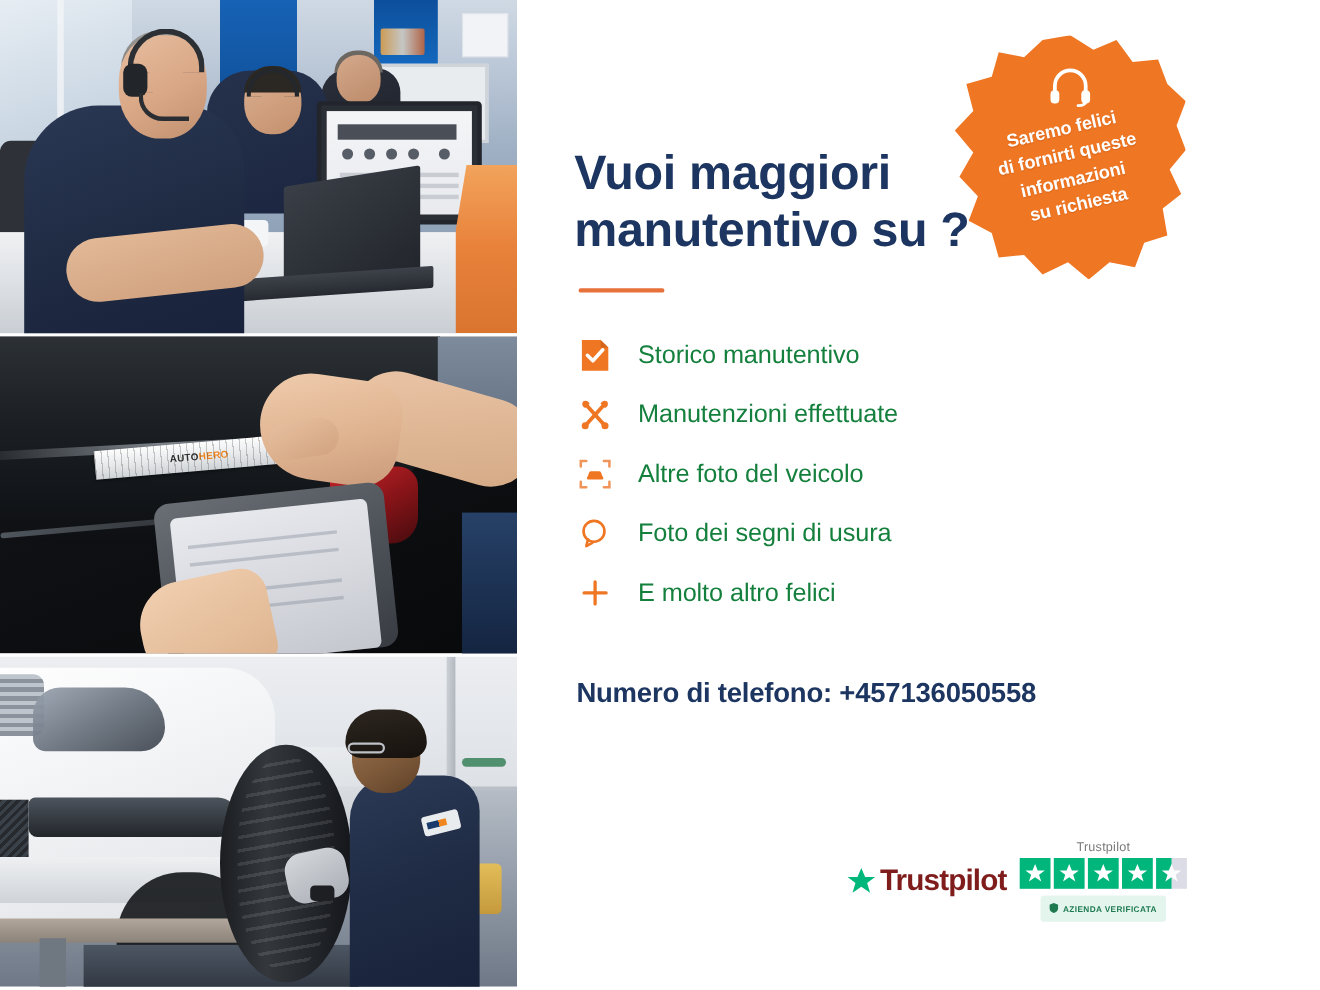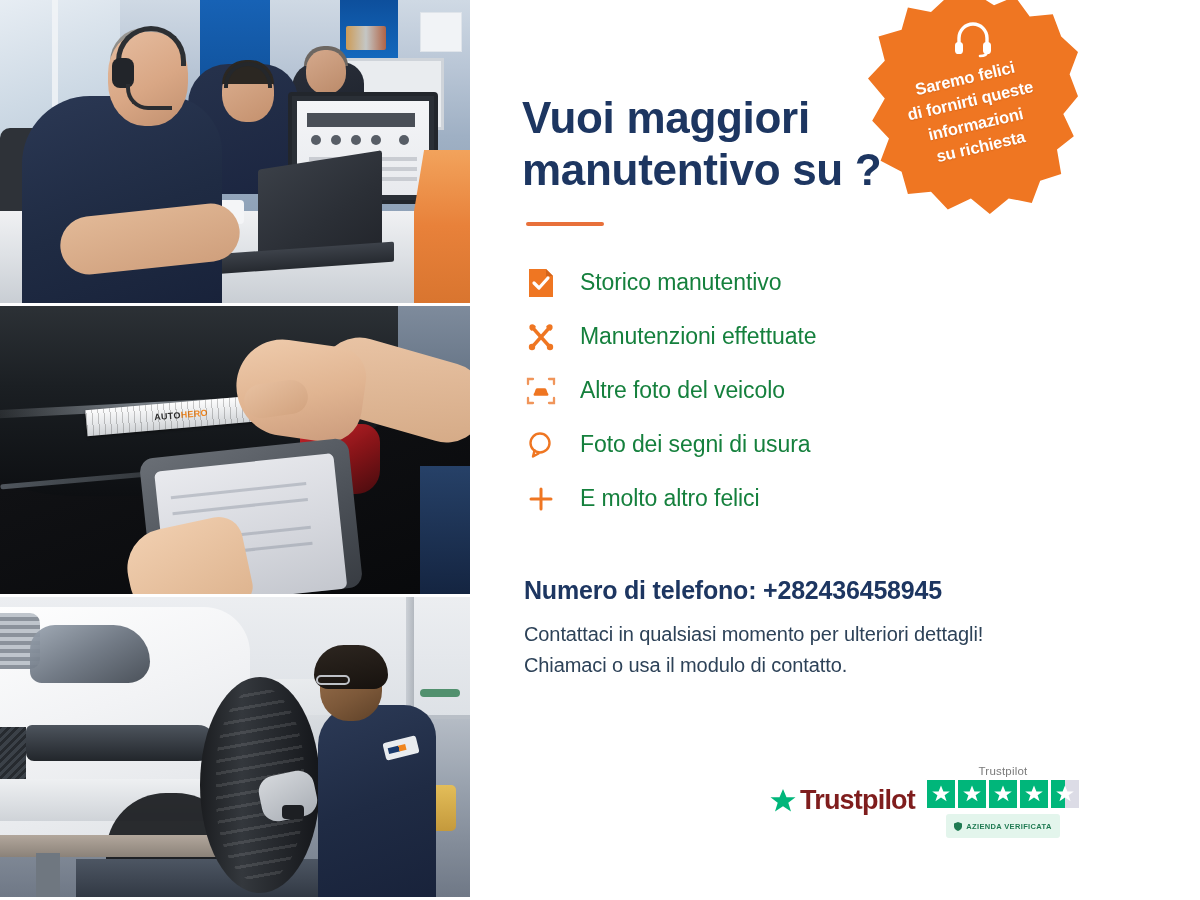--- a/index.html
+++ b/index.html
@@ -401,20 +401,21 @@
     position: absolute; right: 56px; top: 0; width: 8px; height: 300px;
     background: linear-gradient(90deg,#b8bec6,#8e959e); opacity:.6;
   }
 
   
   .content {
     flex: 1;
     position: relative;
     padding: 92px 0 0 52px;
     background: #ffffff;
+    margin-top: 40px;
   }
 
   .headline {
     color: #1d3661;
     font-size: 44px;
     font-weight: bold;
     line-height: 1.18;
     letter-spacing: -0.3px;
     max-width: 420px;
   }
@@ -758,25 +759,21 @@
               <path d="M14 4 V24"></path>
               <path d="M4 14 H24"></path>
             </g>
           </svg>
         </span>
         <span class="feature-label">E molto altro felici</span>
       </li>
     </ul>
 
     <div class="phone-block">
-      <div class="phone-line">Numero di telefono: +282436458945</div>
-      <div class="contact-text">
-        <div>Contattaci in qualsiasi momento per ulteriori dettagli!</div>
-        <div>Chiamaci o usa il modulo di contatto.</div>
-      </div>
+      <div class="phone-line">Numero di telefono: +457136050558</div>
     </div>
 
     <div class="badge">
       <div class="badge-blob"></div>
       <span class="badge-headset">
         <svg width="42" height="40" viewBox="0 0 42 40">
           <path d="M7 26 V20 a14 14 0 0 1 28 0 V26" stroke="#ffffff" stroke-width="3.4" fill="none" stroke-linecap="round"></path>
           <rect x="3" y="24" width="8" height="12" rx="3.6" fill="#ffffff"></rect>
           <rect x="31" y="24" width="8" height="12" rx="3.6" fill="#ffffff"></rect>
           <path d="M35 34 q0 4 -7 4" stroke="#ffffff" stroke-width="2.6" fill="none" stroke-linecap="round"></path>

